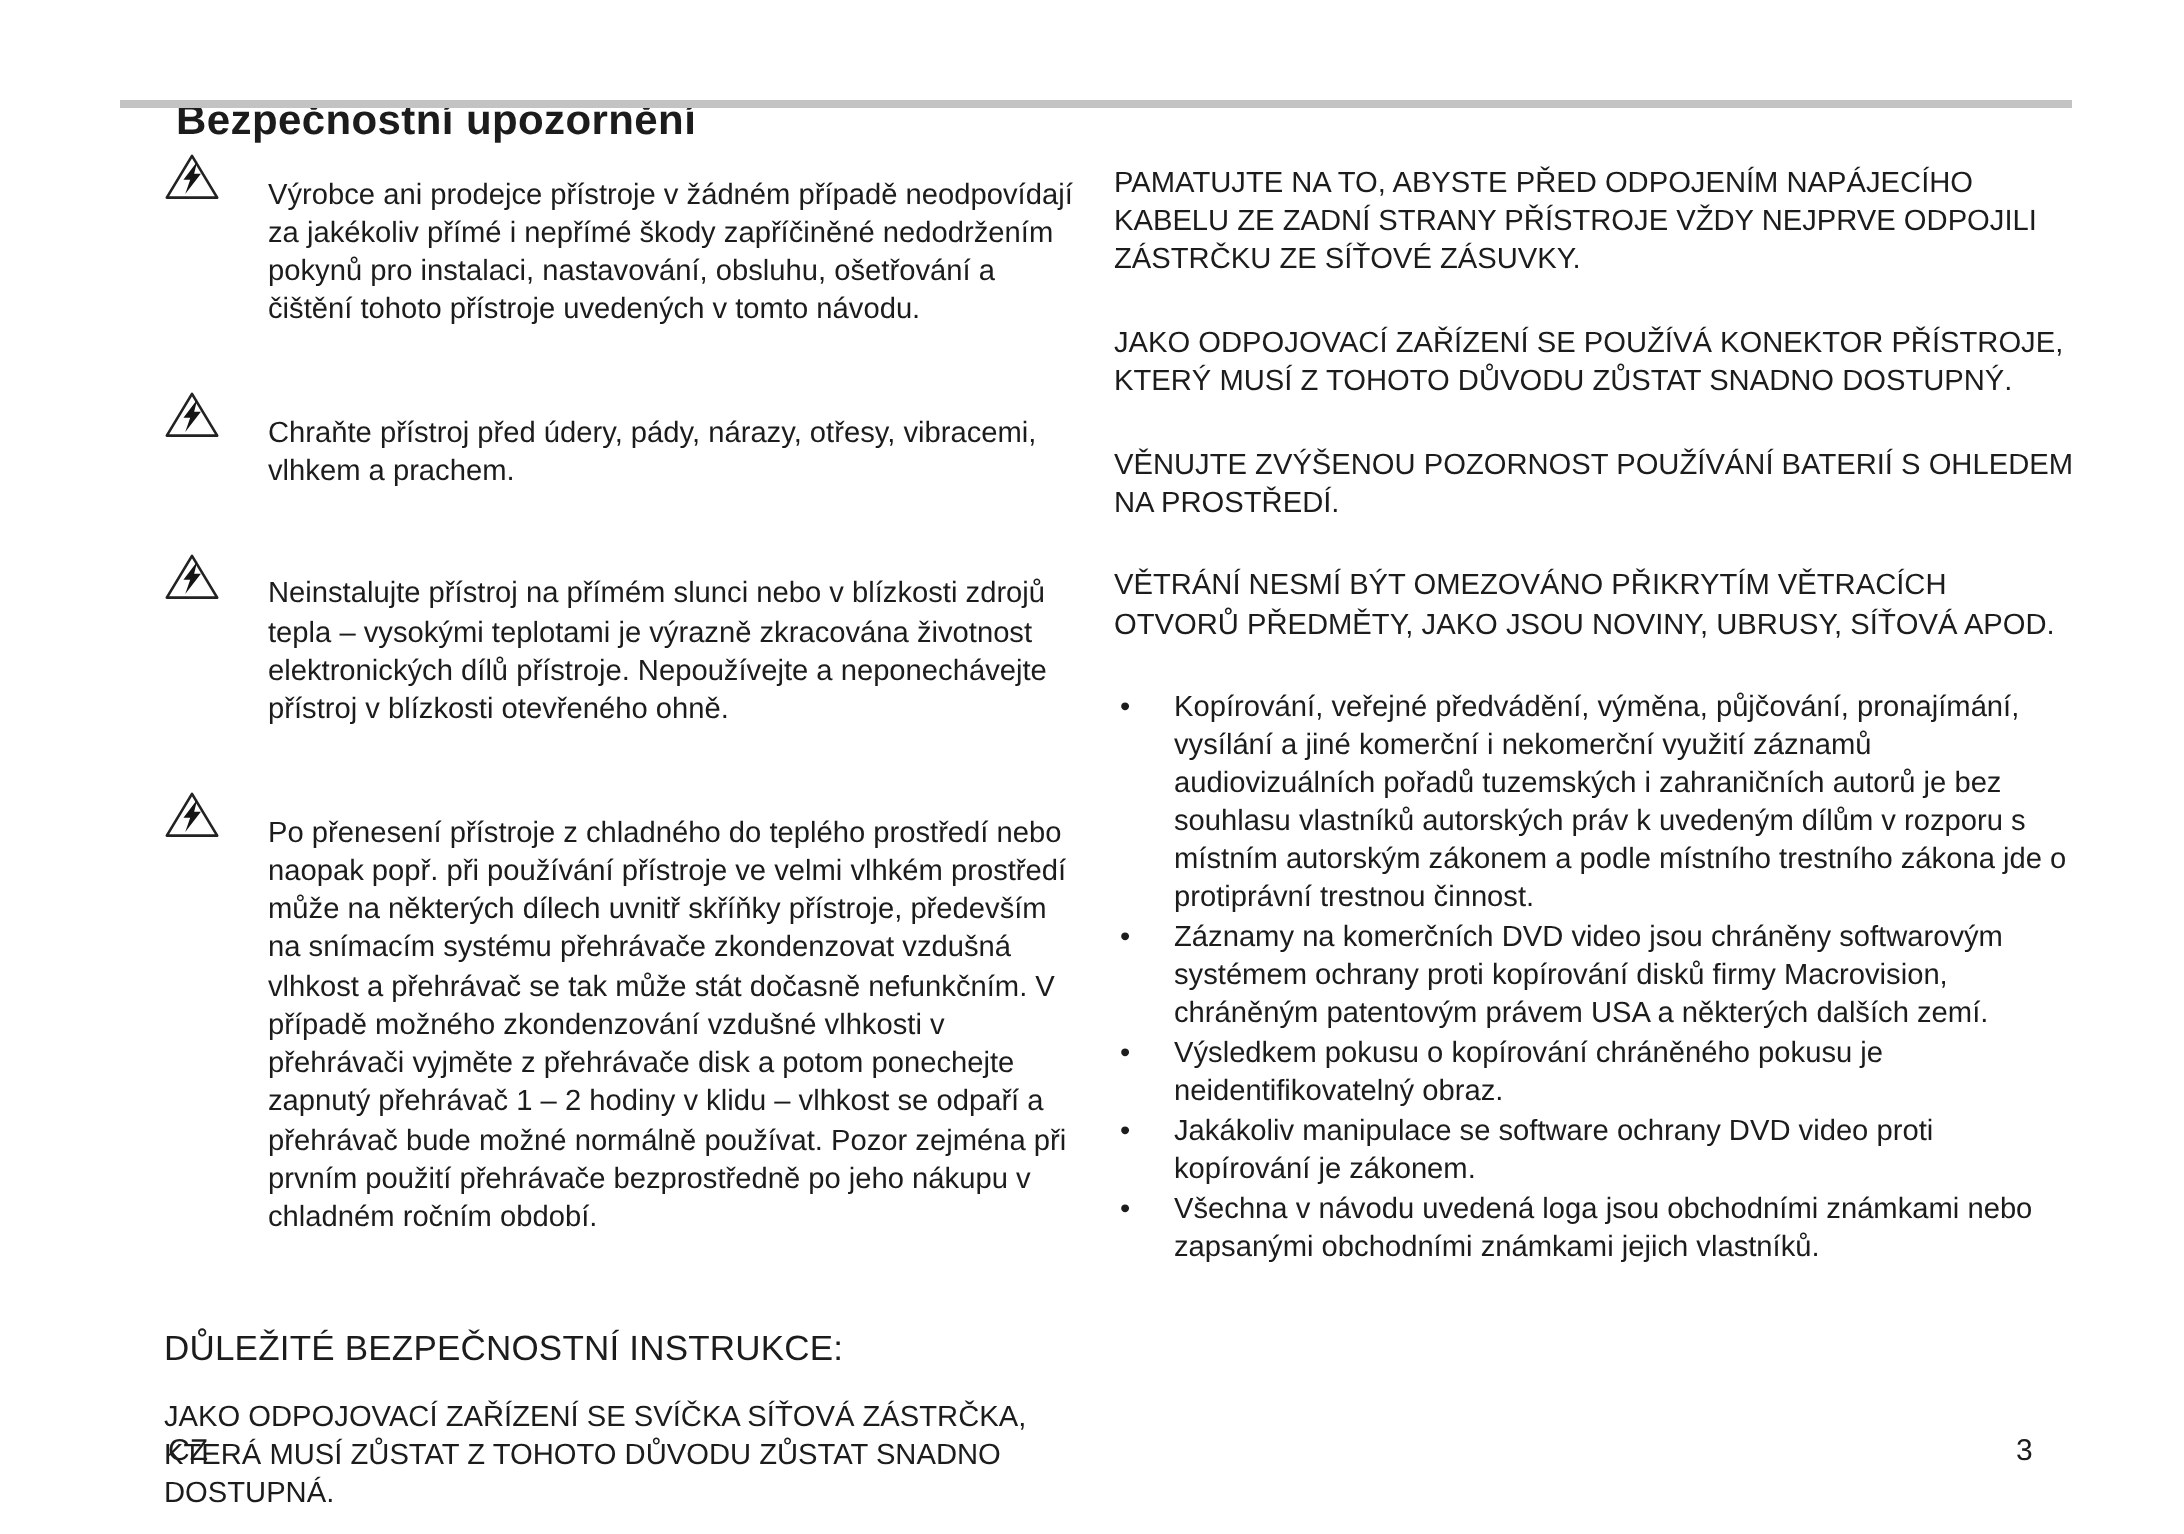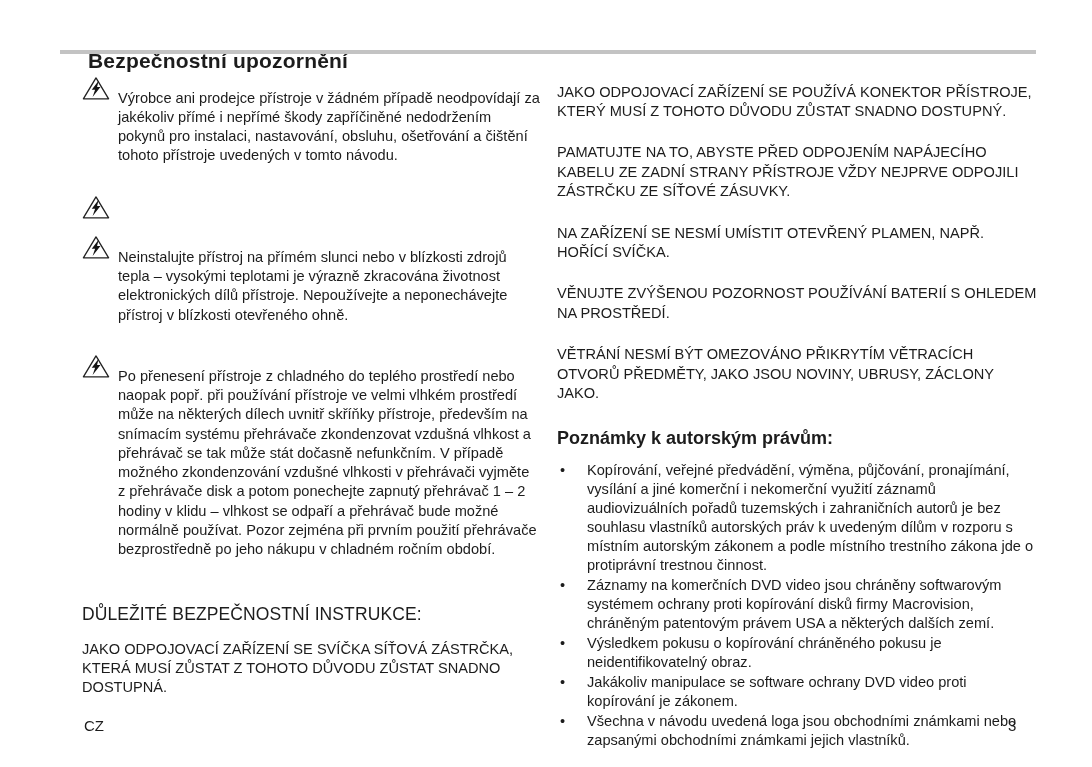--- a/index.html
+++ b/index.html
@@ -17,21 +17,21 @@
   }
   .title-rule {
     position: absolute; left: 60px; top: 50px;
     width: 976px; height: 4px; background: #c3c3c3;
   }
   .col-left  { position: absolute; left: 82px;  top: 74px; width: 458px; }
   .col-right { position: absolute; left: 557px; top: 68px; width: 480px; }
 
   .body-text { font-size: 14.6px; line-height: 1.32; }
 
-  .warning { display: flex; gap: 8px; margin-bottom: 13px; }
+  .warning { display: flex; gap: 24px; margin-bottom: 13px; }
   .warning-icon-box { flex: 0 0 28px; padding-top: 2px; }
   .warning-icon-box svg { display: block; }
 
   .lc-heading {
     font-size: 17.5px; font-weight: 400;
     margin: 30px 0 13px 0; letter-spacing: 0.1px;
   }
   .lc-par { margin-bottom: 21px; }
 
   .rc-par { font-size: 14.6px; line-height: 1.33; margin-bottom: 22px; }
@@ -64,20 +64,21 @@
     <p class="body-text">Výrobce ani prodejce přístroje v žádném případě neodpovídají za jakékoliv přímé i nepřímé škody zapříčiněné nedodržením pokynů pro instalaci, nastavování, obsluhu, ošetřování a čištění tohoto přístroje uvedených v tomto návodu.</p>
   </div>
 
   <div class="warning">
     <span class="warning-icon-box">
       <svg width="28" height="25" viewBox="0 0 34 30">
         <path d="M17 2.2 L32.3 27.5 L1.7 27.5 Z" fill="none" stroke="#222" stroke-width="1.6" stroke-linejoin="round"></path>
         <path d="M20.2 5.6 L11.8 16.6 L15.9 16.6 L12.9 25.3 L22.4 13.1 L18.3 13.1 Z" fill="#141414"></path>
       </svg>
     </span>
+    <p class="body-text">Chraňte přístroj před údery, pády, nárazy, otřesy, vibracemi, vlhkem a prachem.</p>
   </div>
 
   <div class="warning">
     <span class="warning-icon-box">
       <svg width="28" height="25" viewBox="0 0 34 30">
         <path d="M17 2.2 L32.3 27.5 L1.7 27.5 Z" fill="none" stroke="#222" stroke-width="1.6" stroke-linejoin="round"></path>
         <path d="M20.2 5.6 L11.8 16.6 L15.9 16.6 L12.9 25.3 L22.4 13.1 L18.3 13.1 Z" fill="#141414"></path>
       </svg>
     </span>
     <p class="body-text">Neinstalujte přístroj na přímém slunci nebo v blízkosti zdrojů tepla – vysokými teplotami je výrazně zkracována životnost elektronických dílů přístroje. Nepoužívejte a neponechávejte přístroj v blízkosti otevřeného ohně.</p>
@@ -93,27 +94,25 @@
     <p class="body-text">Po přenesení přístroje z chladného do teplého prostředí nebo naopak popř. při používání přístroje ve velmi vlhkém prostředí může na některých dílech uvnitř skříňky přístroje, především na snímacím systému přehrávače zkondenzovat vzdušná vlhkost a přehrávač se tak může stát dočasně nefunkčním. V případě možného zkondenzování vzdušné vlhkosti v přehrávači vyjměte z přehrávače disk a potom ponechejte zapnutý přehrávač 1 – 2 hodiny v klidu – vlhkost se odpaří a přehrávač bude možné normálně používat. Pozor zejména při prvním použití přehrávače bezprostředně po jeho nákupu v chladném ročním období.</p>
   </div>
 
   <h2 class="lc-heading">DŮLEŽITÉ BEZPEČNOSTNÍ INSTRUKCE:</h2>
 
   <p class="body-text lc-par">JAKO ODPOJOVACÍ ZAŘÍZENÍ SE SVÍČKA SÍŤOVÁ ZÁSTRČKA, KTERÁ MUSÍ ZŮSTAT Z TOHOTO DŮVODU ZŮSTAT SNADNO DOSTUPNÁ.</p>
 
 </div>
 
 <div class="col-right">
+  <p class="rc-par">PAMATUJTE NA TO, ABYSTE PŘED ODPOJENÍM NAPÁJECÍHO KABELU ZE ZADNÍ STRANY PŘÍSTROJE VŽDY NEJPRVE ODPOJILI ZÁSTRČKU ZE SÍŤOVÉ ZÁSUVKY.</p>
   <p class="rc-par">JAKO ODPOJOVACÍ ZAŘÍZENÍ SE POUŽÍVÁ KONEKTOR PŘÍSTROJE, KTERÝ MUSÍ Z TOHOTO DŮVODU ZŮSTAT SNADNO DOSTUPNÝ.</p>
-  <p class="rc-par">PAMATUJTE NA TO, ABYSTE PŘED ODPOJENÍM NAPÁJECÍHO KABELU ZE ZADNÍ STRANY PŘÍSTROJE VŽDY NEJPRVE ODPOJILI ZÁSTRČKU ZE SÍŤOVÉ ZÁSUVKY.</p>
-  <p class="rc-par">NA ZAŘÍZENÍ SE NESMÍ UMÍSTIT OTEVŘENÝ PLAMEN, NAPŘ. HOŘÍCÍ SVÍČKA.</p>
   <p class="rc-par">VĚNUJTE ZVÝŠENOU POZORNOST POUŽÍVÁNÍ BATERIÍ S OHLEDEM NA PROSTŘEDÍ.</p>
-  <p class="rc-par">VĚTRÁNÍ NESMÍ BÝT OMEZOVÁNO PŘIKRYTÍM VĚTRACÍCH OTVORŮ PŘEDMĚTY, JAKO JSOU NOVINY, UBRUSY, ZÁCLONY JAKO.</p>
+  <p class="rc-par">VĚTRÁNÍ NESMÍ BÝT OMEZOVÁNO PŘIKRYTÍM VĚTRACÍCH OTVORŮ PŘEDMĚTY, JAKO JSOU NOVINY, UBRUSY, SÍŤOVÁ APOD.</p>
 
-  <h2 class="rc-heading">Poznámky k autorským právům:</h2>
 
   <div class="bullet">
     <span class="bullet-marker">•</span>
     <span class="bullet-text">Kopírování, veřejné předvádění, výměna, půjčování, pronajímání, vysílání a jiné komerční i nekomerční využití záznamů audiovizuálních pořadů tuzemských i zahraničních autorů je bez souhlasu vlastníků autorských práv k uvedeným dílům v rozporu s místním autorským zákonem a podle místního trestního zákona jde o protiprávní trestnou činnost.</span>
   </div>
   <div class="bullet">
     <span class="bullet-marker">•</span>
     <span class="bullet-text">Záznamy na komerčních DVD video jsou chráněny softwarovým systémem ochrany proti kopírování disků firmy Macrovision, chráněným patentovým právem USA a některých dalších zemí.</span>
   </div>
   <div class="bullet">

